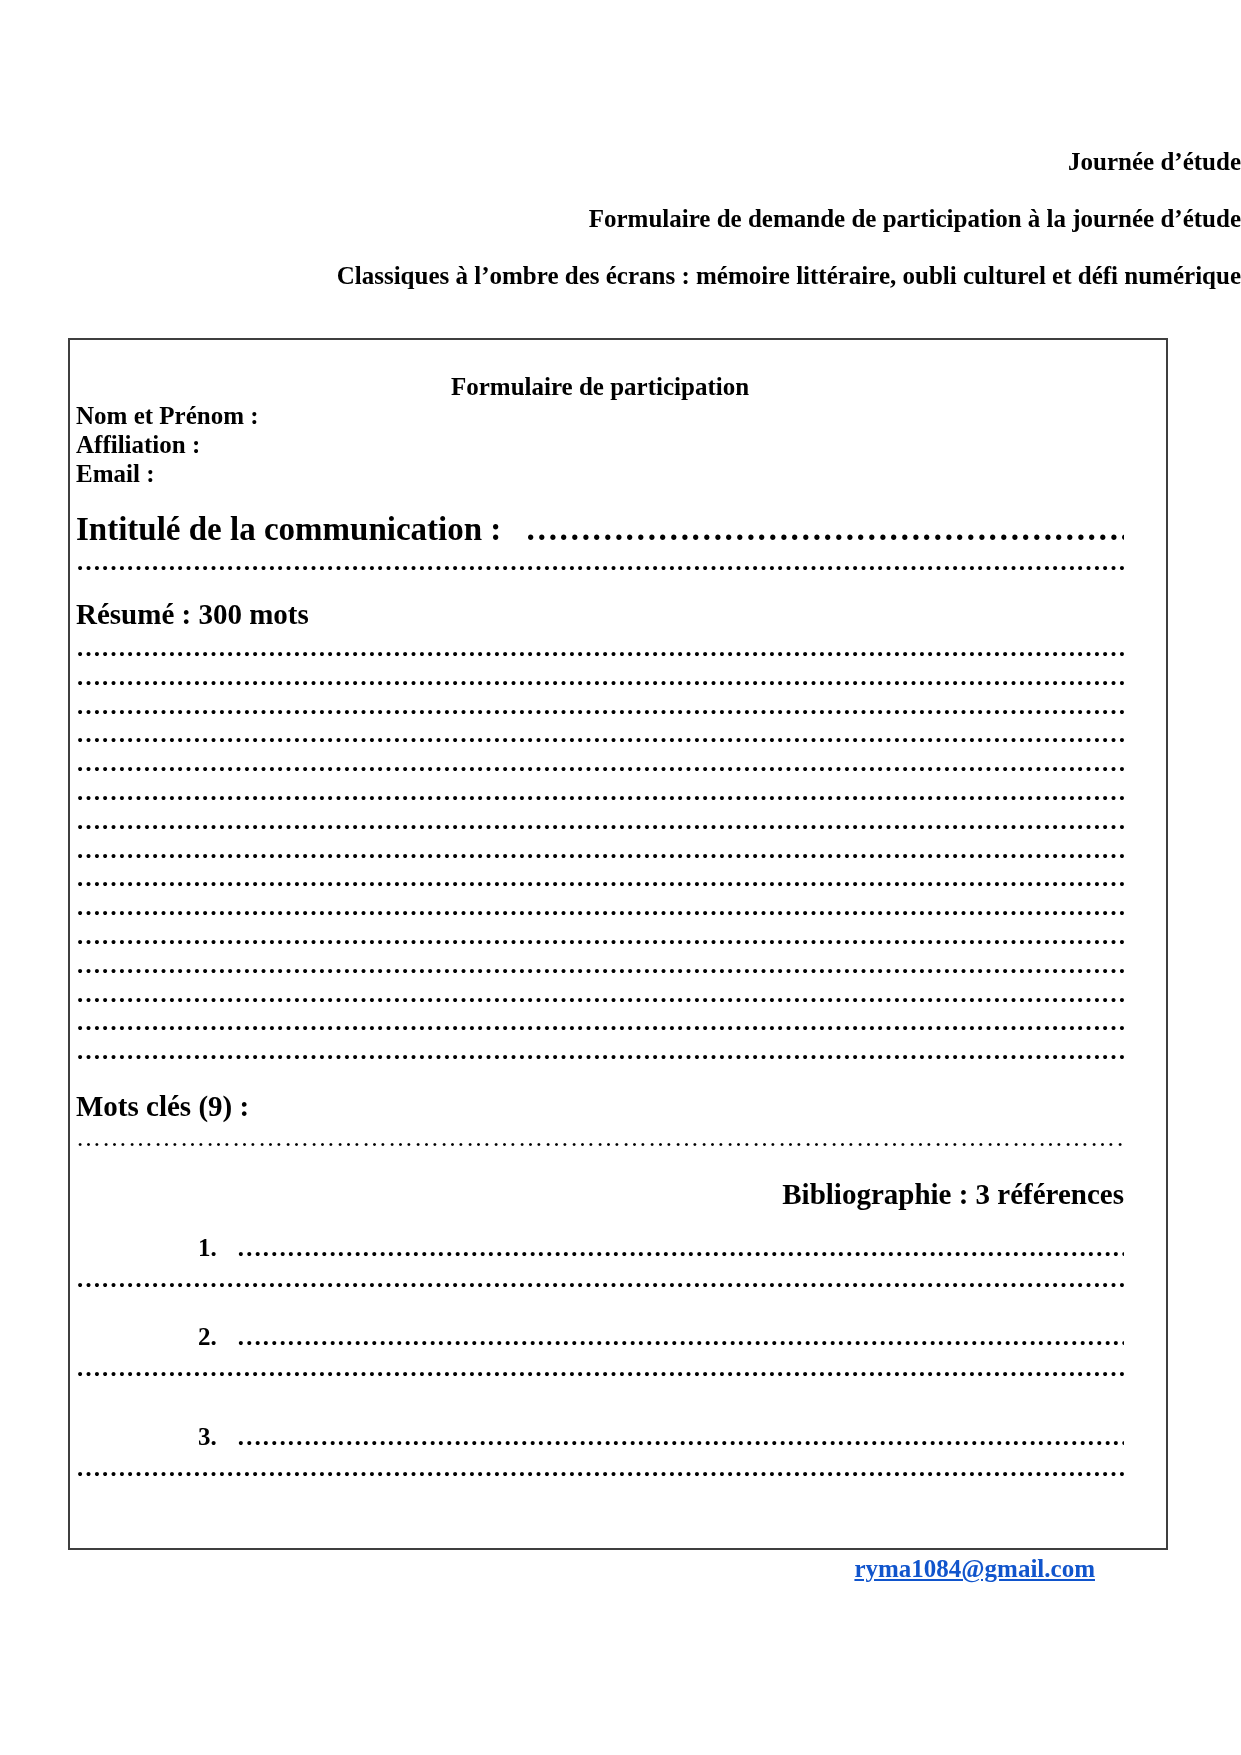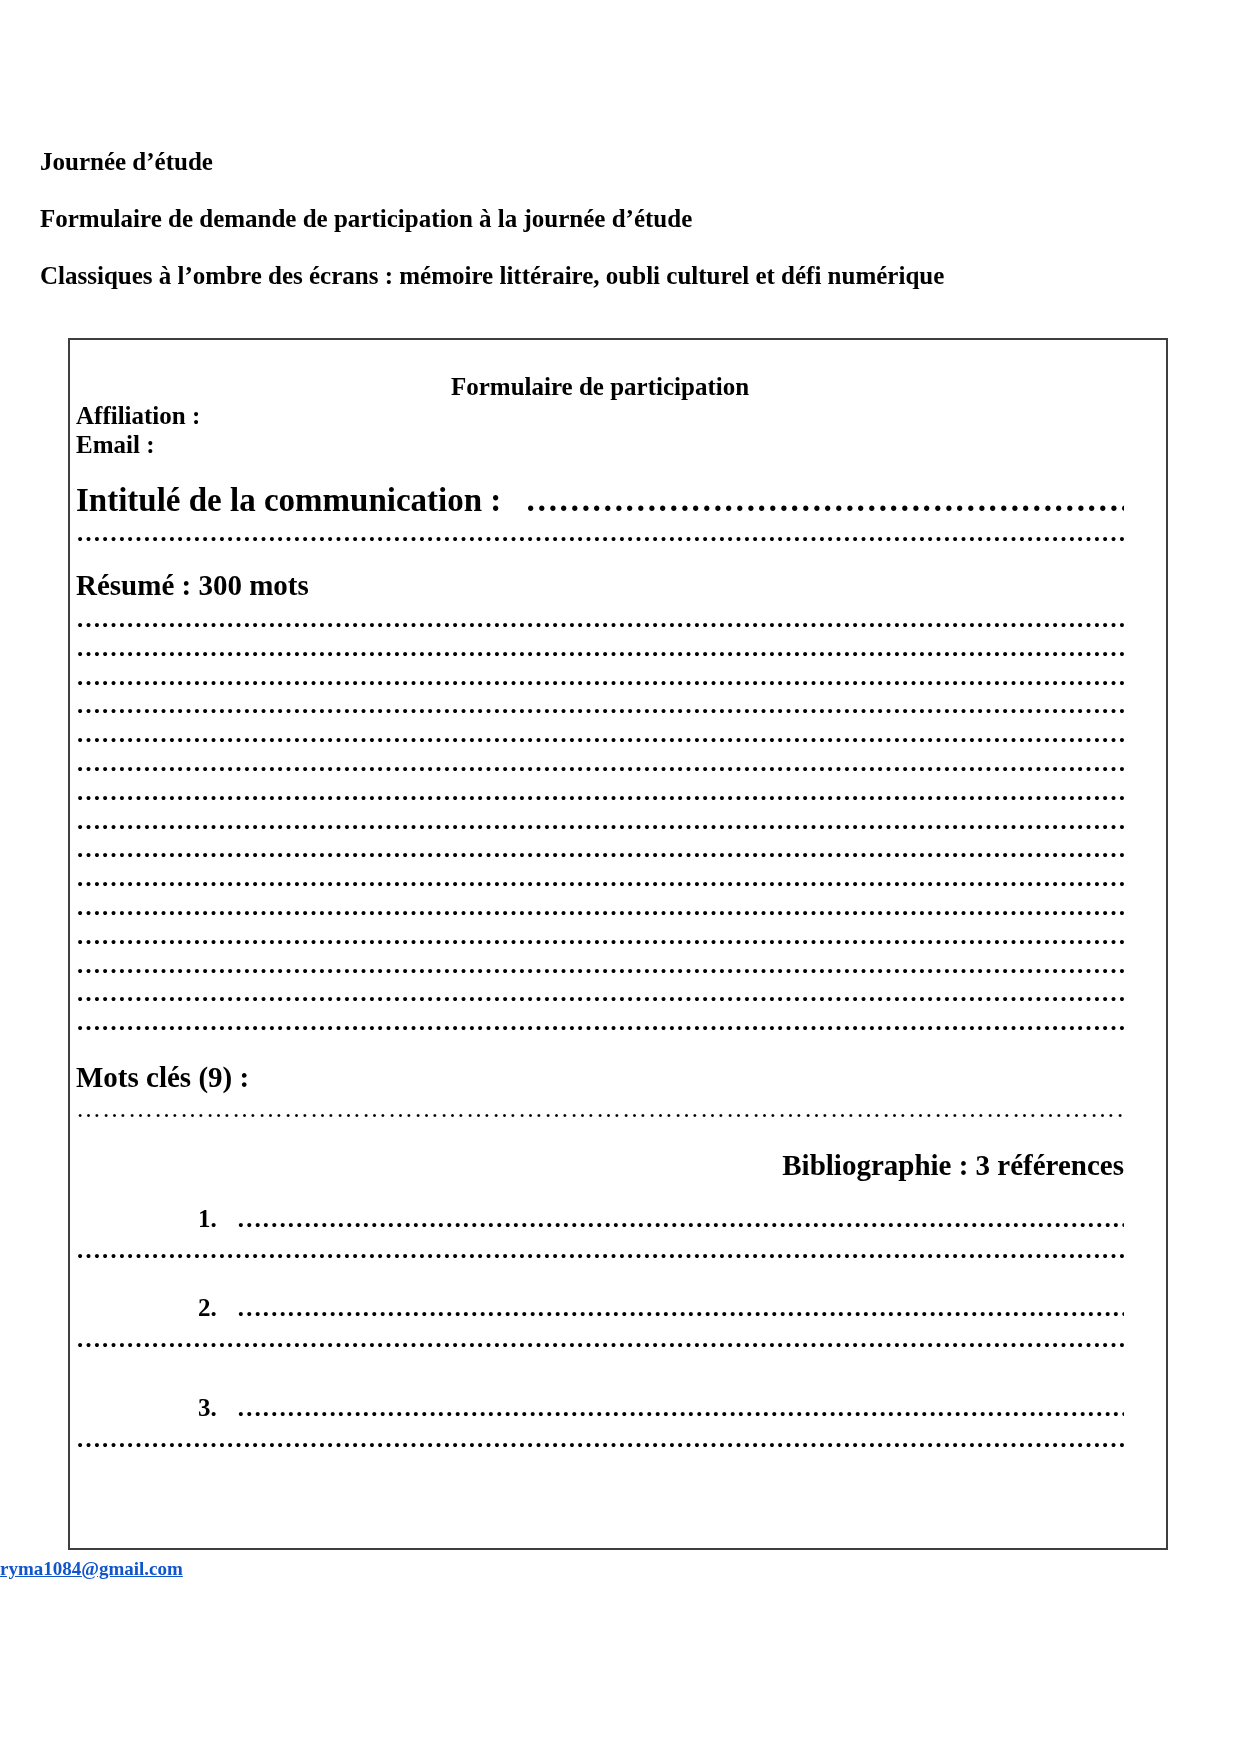--- a/index.html
+++ b/index.html
@@ -2,21 +2,21 @@
 <html style="--link: #1155CC; --box_border: #3f3f3f;"><head>
 <meta charset="utf-8">
 <style>
   * { margin:0; padding:0; box-sizing:border-box; }
   html,body { background:#ffffff; }
   body {
     width:1241px; height:1755px;
     font-family:"Liberation Serif", serif;
     color:#000; overflow:hidden; position:relative;
   }
-  .headings { padding-top:147px; text-align:left;padding-left:40px; }
+  .headings { padding-top:147px; text-align:right;padding-left:40px; }
   .h-line {
     font-size:25px; font-weight:bold; line-height:30px;
     margin-bottom:27px; white-space:nowrap;
   }
   .form-box {
     margin-left:68px; margin-top:47px;
     width:1100px; height:1212px;
     border:2px solid var(--box_border, #3f3f3f);
     padding:32px 42px 16px 6px;
     overflow:hidden;
@@ -53,40 +53,41 @@
   }
   .bib-item .bib-num { white-space:nowrap; margin-right:20px; }
   .bib-cont {
     font-size:25px; font-weight:bold; line-height:32px;
     overflow:hidden; white-space:nowrap;
   }
   .bib-group-1 { margin-top:24px; }
   .bib-group-2 { margin-top:27px; }
   .bib-group-3 { margin-top:38px; }
   .email-row {
-    margin-top:3px; padding-right:146px;
-    font-size:19px; font-weight:bold; line-height:32px;
+    margin-top:3px; text-align:right; padding-right:146px;
+    font-size:25px; font-weight:bold; line-height:32px;
   }
   .email-row a {
     color:var(--link, #1155CC); text-decoration:underline; font-weight:bold;
   }
 </style>
 </head>
 <body>
 
 <div class="headings">
   <div class="h-line">Journée d’étude</div>
   <div class="h-line">Formulaire de demande de participation à la journée d’étude</div>
   <div class="h-line">Classiques à l’ombre des écrans : mémoire littéraire, oubli culturel et défi numérique</div>
 </div>
 
 <div class="form-box">
 
   <div class="box-title">Formulaire de participation</div>
 
+  <div class="field-label">Nom et Prénom :</div>
   <div class="field-label">Affiliation :</div>
   <div class="field-label">Email :</div>
 
   <div class="dotrow mt26">
     <span class="lbl">Intitulé de la communication : </span>
     <span class="fill">…………………………………………………………………………………………………………………………………………………………………………………………………………………………………………………………………………………………………………………………………………………………………………………………………………</span>
   </div>
   <div class="dotline">…………………………………………………………………………………………………………………………………………………………………………………………………………………………………………………………………………………………………………………………………………………………………………………………………………</div>
 
   <div class="section-label mt22">Résumé : 300 mots</div>

